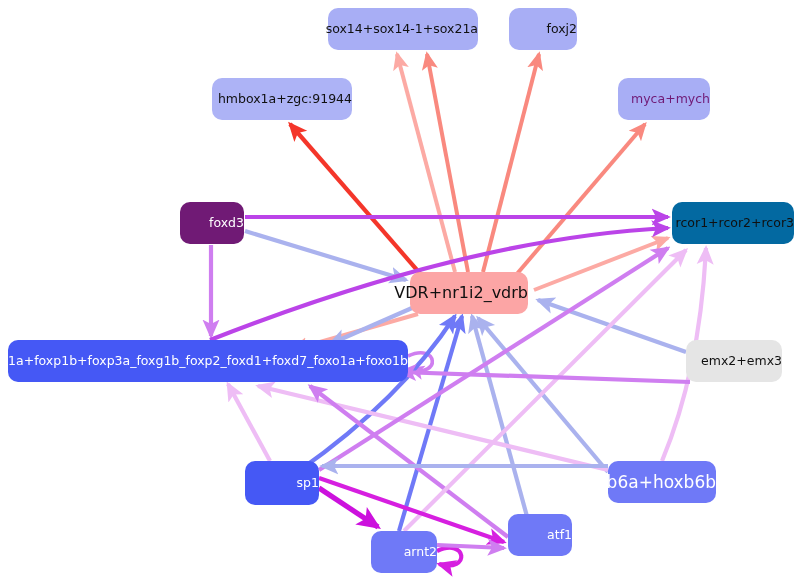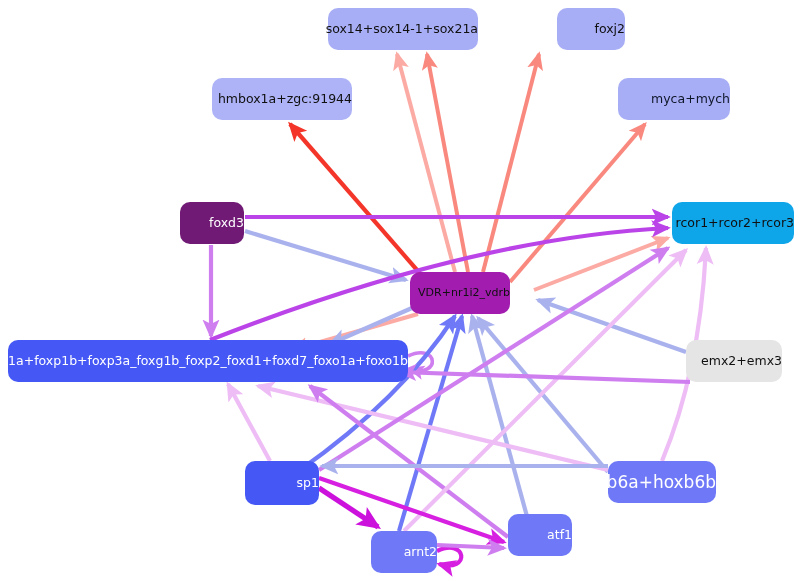--- a/index.html
+++ b/index.html
@@ -108,36 +108,36 @@
         <line x1="437" y1="545" x2="504" y2="548" stroke="#cf7ef0" stroke-width="4.2" stroke-linecap="butt" marker-end="url(#ah5)"></line>
         <line x1="690" y1="382" x2="400" y2="372" stroke="#cf7ef0" stroke-width="4.2" stroke-linecap="butt" marker-end="url(#ah5)"></line>
         <line x1="608" y1="466" x2="322" y2="466" stroke="#aab2ee" stroke-width="4.2" stroke-linecap="butt" marker-end="url(#ah4)"></line>
         <line x1="412" y1="308" x2="330" y2="344" stroke="#aab2ee" stroke-width="4.2" stroke-linecap="butt" marker-end="url(#ah4)"></line>
       </g>
   </svg>
   <div id="nodes-layer">
       <div class="node" style="left: 328px; top: 8px; width: 150px; height: 42px; background: rgb(168, 174, 245); color: rgb(16, 16, 16); font-size: 12.5px;">
         <span class="node-label">sox14+sox14-1+sox21a</span>
       </div>
-      <div class="node" style="left: 509px; top: 8px; width: 68px; height: 42px; background: rgb(168, 174, 245); color: rgb(16, 16, 16); font-size: 12.5px; margin-left: 48px;">
+      <div class="node" style="left: 509px; top: 8px; width: 68px; height: 42px; background: rgb(168, 174, 245); color: rgb(16, 16, 16); font-size: 12.5px;">
         <span class="node-label">foxj2</span>
       </div>
       <div class="node" style="left: 212px; top: 78px; width: 140px; height: 42px; background: rgb(173, 179, 246); color: rgb(16, 16, 16); font-size: 12.5px;">
         <span class="node-label">hmbox1a+zgc:91944</span>
       </div>
-      <div class="node" style="left: 618px; top: 78px; width: 112px; height: 42px; background: rgb(168, 174, 245); color: #0f172a; font-size: 12.5px;">
+      <div class="node" style="left: 618px; top: 78px; width: 92px; height: 42px; background: rgb(168, 174, 245); color: #701a75; font-size: 12.5px;">
         <span class="node-label">myca+mych</span>
       </div>
       <div class="node" style="left: 180px; top: 202px; width: 64px; height: 42px; background: #701a75; color: rgb(255, 255, 255); font-size: 12.5px;">
         <span class="node-label">foxd3</span>
       </div>
-      <div class="node" style="left: 672px; top: 202px; width: 122px; height: 42px; background: #0ea5e9; color: rgb(16, 16, 16); font-size: 12.5px;">
+      <div class="node" style="left: 672px; top: 202px; width: 122px; height: 42px; background: #0369a1; color: rgb(16, 16, 16); font-size: 12.5px;">
         <span class="node-label">rcor1+rcor2+rcor3</span>
       </div>
-      <div class="node" style="left: 410px; top: 272px; width: 100px; height: 42px; background: #a21caf; color: rgb(16, 16, 16); font-size: 11px;">
+      <div class="node" style="left: 410px; top: 272px; width: 118px; height: 42px; background: #fca5a5; color: rgb(16, 16, 16); font-size: 16px;">
         <span class="node-label">VDR+nr1i2_vdrb</span>
       </div>
       <div class="node" style="left: 8px; top: 340px; width: 400px; height: 42px; background: rgb(69, 88, 245); color: rgb(255, 255, 255); font-size: 12.5px;">
         <span class="node-label">foxp1a+foxp1b+foxp3a_foxg1b_foxp2_foxd1+foxd7_foxo1a+foxo1b</span>
       </div>
       <div class="node" style="left: 686px; top: 340px; width: 96px; height: 42px; background: #e5e5e5; color: rgb(16, 16, 16); font-size: 12.5px;">
         <span class="node-label">emx2+emx3</span>
       </div>
       <div class="node" style="left: 245px; top: 461px; width: 74px; height: 44px; background: rgb(69, 88, 245); color: rgb(255, 255, 255); font-size: 12.5px; padding-left: 40px;">
         <span class="node-label">sp1</span>

